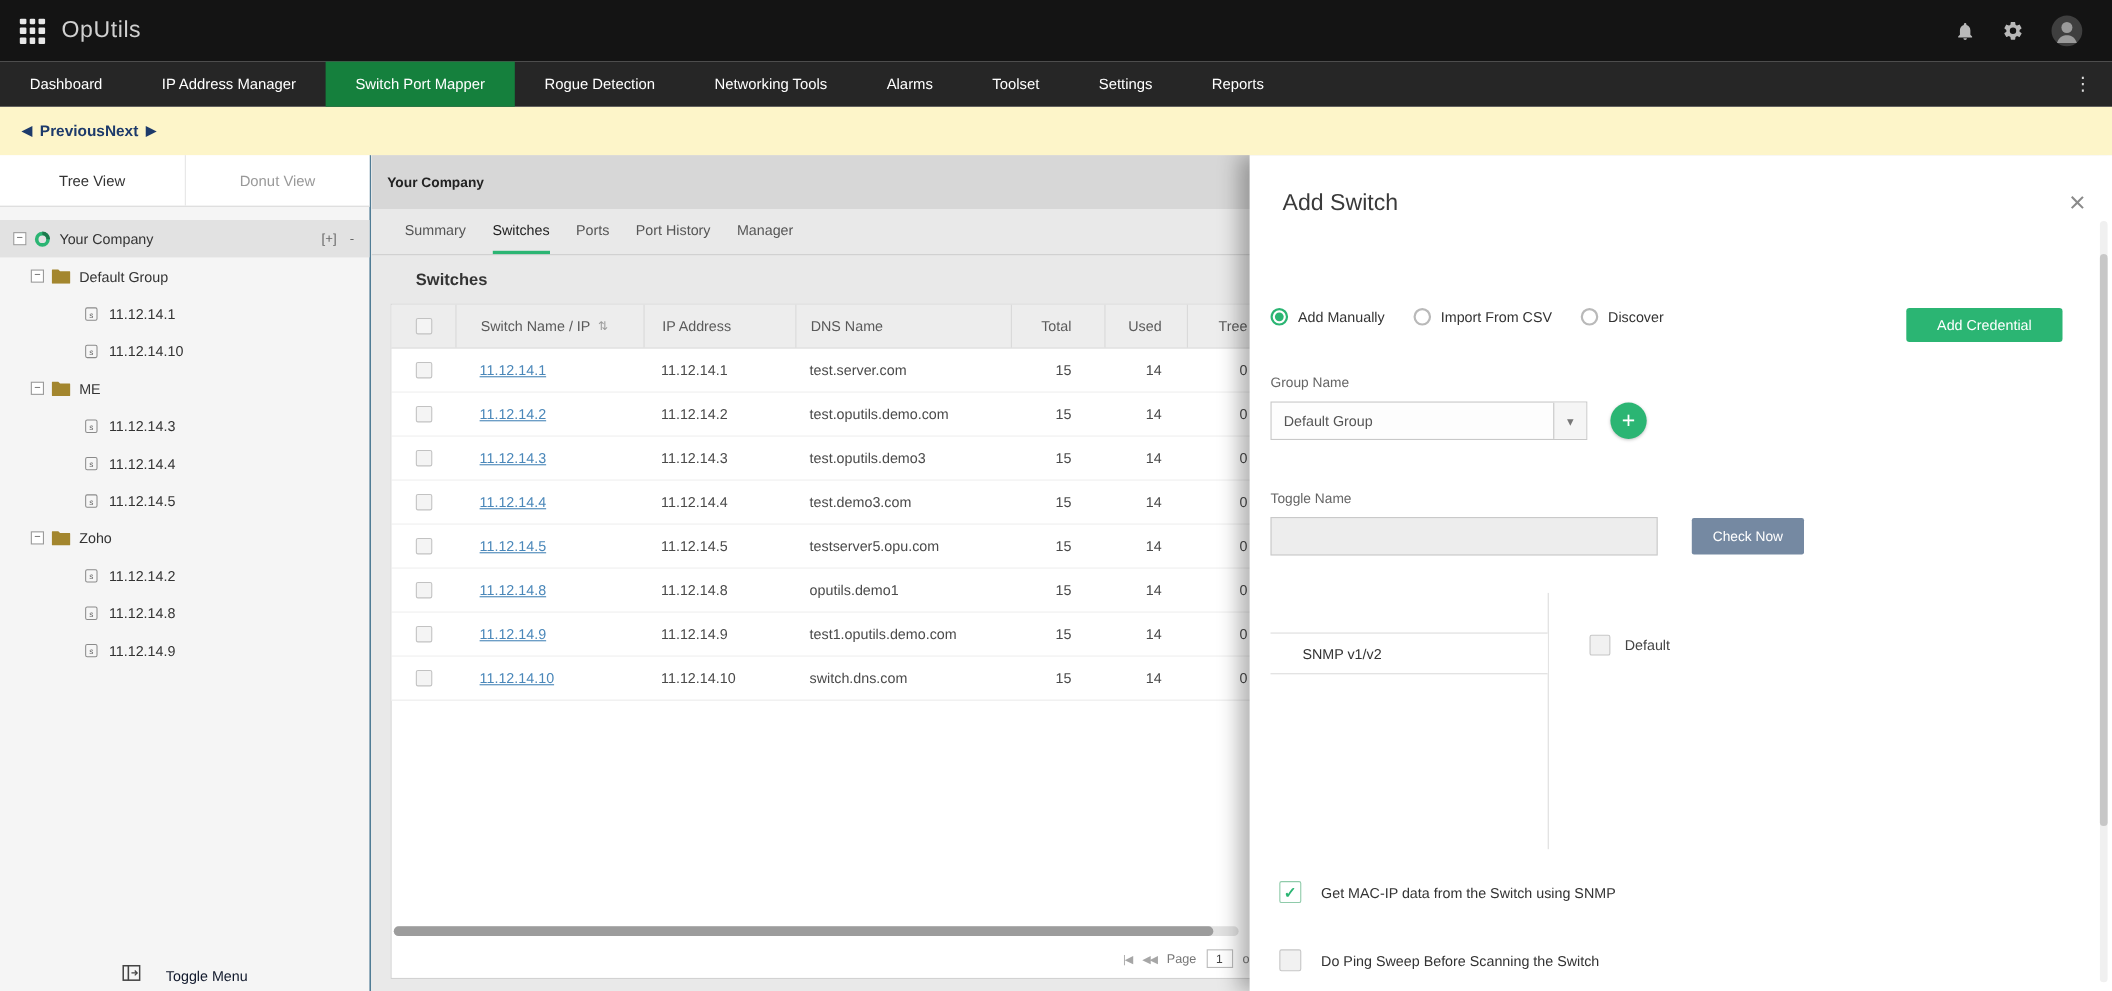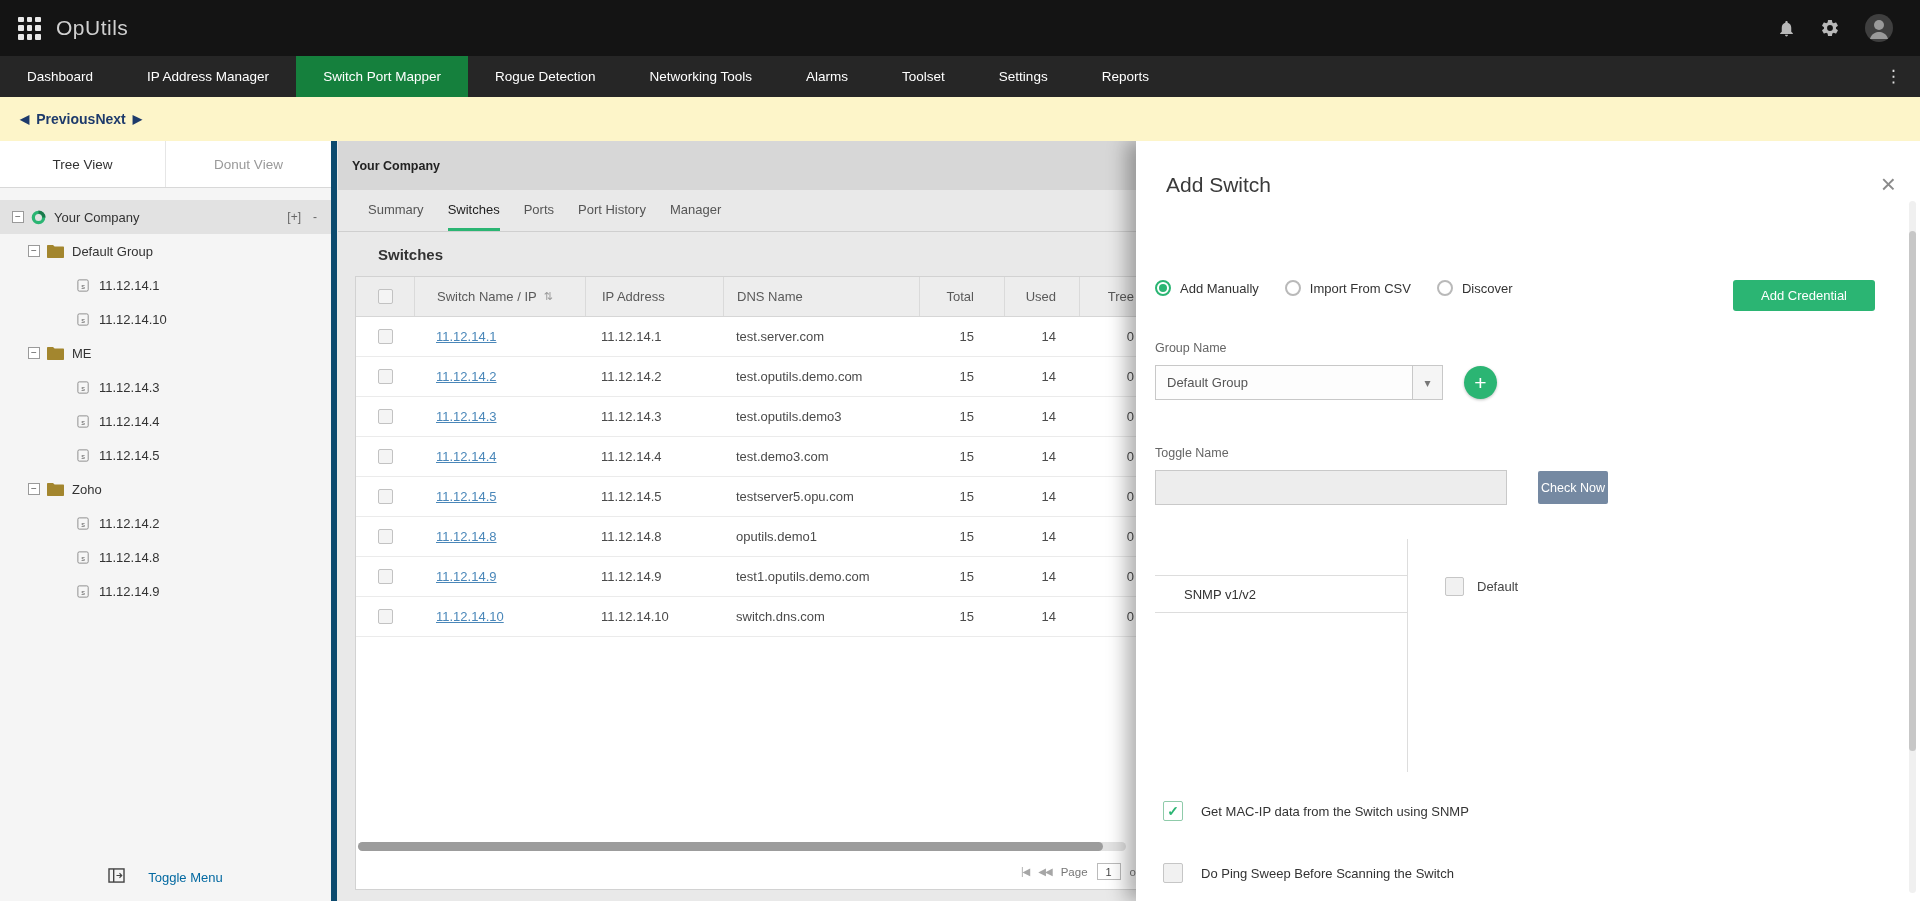--- a/index.html
+++ b/index.html
@@ -27,35 +27,35 @@
   .banner-next { margin-right:18px; }
   .banner-arrow { font-size:12px; }
   .banner-center { flex:1; display:flex; justify-content:center; align-items:center; }
   .banner-bold { font-weight:700; }
   .banner-close { margin-left:14px; color:#9b9b8a; font-size:16px; cursor:pointer; }
 
   
   .content { position:absolute; top:141px; left:0; width:1920px; height:760px; }
 
   
-  .sidebar { position:absolute; top:0; left:0; width:337px; height:760px; background:#f5f5f5; border-right:6px solid #0c4a6e; z-index:2; }
+  .sidebar { position:absolute; top:0; left:0; width:337px; height:760px; background:#f5f5f5; border-right:1px solid #0c4a6e; z-index:2; }
   .side-tabs { height:47px; background:#fff; border-bottom:1px solid #d8d8d8; display:flex; }
   .side-tab { flex:1; display:flex; align-items:center; justify-content:center; font-size:13.5px; color:#999; border-right:1px solid #e6e6e6; cursor:pointer; }
   .side-tab:last-child { border-right:none; }
   .side-tab.active { color:#333; }
   .tree { padding-top:12px; font-size:13px; color:#333; }
   .tree-row { height:34px; display:flex; align-items:center; cursor:pointer; }
   .tree-row.selected { background:#e2e2e2; }
   .lvl0 { padding-left:12px; }
   .lvl1 { padding-left:28px; }
   .lvl2 { padding-left:76px; }
   .expander { width:12px; height:12px; border:1px solid #9a9a9a; background:#fff; font-size:10px; line-height:10px; text-align:center; color:#555; margin-right:7px; flex:0 0 auto; cursor:pointer; }
   .tree-icon { display:flex; align-items:center; margin-right:8px; flex:0 0 auto; }
   .root-ops { margin-left:auto; margin-right:14px; display:flex; gap:12px; color:#666; font-size:12px; }
-  .toggle-menu { position:absolute; bottom:6px; left:0; width:100%; height:36px; display:flex; align-items:center; justify-content:center; gap:23px; font-size:13px; color:#0369a1; cursor:pointer; }
+  .toggle-menu { position:absolute; bottom:6px; left:0; width:100%; height:36px; display:flex; align-items:flex-end; justify-content:center; gap:23px; font-size:13px; color:#0f172a; cursor:pointer; }
 
   
   .main { position:absolute; top:0; left:338px; width:1582px; height:760px; background:#e9e9e9; }
   .crumb-strip { position:absolute; top:0; left:0; width:100%; height:49px; background:#d7d7d7; display:flex; align-items:center; }
   .crumb-tab { padding:0 14px; font-size:12.5px; font-weight:700; color:#222; }
   .main-tabs { position:absolute; top:49px; left:0; width:100%; height:42px; display:flex; align-items:stretch; padding-left:30px; gap:24px; font-size:13px; color:#555; border-bottom:1px solid #cfcfcf; }
   .main-tab { display:flex; align-items:center; border-bottom:3px solid transparent; cursor:pointer; }
   .main-tab.active { color:#222; border-bottom-color:#2bb573; }
   .section-title { position:absolute; top:105px; left:40px; font-size:15px; font-weight:700; color:#333; }
 
@@ -91,21 +91,21 @@
   .radio.sel::after { content:""; position:absolute; top:2px; left:2px; width:8px; height:8px; border-radius:50%; background:#2bb573; }
   .btn-green { position:absolute; top:139px; left:597px; width:142px; height:31px; background:#2bb573; color:#fff; font-size:13px; border:none; border-radius:3px; display:flex; align-items:center; justify-content:center; cursor:pointer; }
   .fld-label { position:absolute; left:19px; font-size:12.5px; color:#666; }
   .lbl-group { top:200px; }
   .lbl-switch { top:305px; }
   .select { position:absolute; top:224px; left:19px; width:288px; height:35px; border:1px solid #c8c8c8; background:#fdfdfd; display:flex; align-items:center; cursor:pointer; }
   .select-value { flex:1; padding-left:11px; font-size:13px; color:#555; }
   .select-caret { width:30px; height:100%; border-left:1px solid #c8c8c8; background:#f5f5f5; display:flex; align-items:center; justify-content:center; color:#777; font-size:12px; }
   .plus-btn { position:absolute; top:225px; left:328px; width:33px; height:33px; border-radius:50%; background:#2bb573; color:#fff; font-size:21px; display:flex; align-items:center; justify-content:center; cursor:pointer; box-shadow:0 1px 3px rgba(0,0,0,.25); }
   .text-input { position:absolute; top:329px; left:19px; width:352px; height:35px; background:#ededed; border:1px solid #c9c9c9; padding:0 10px; font-size:13px; color:#444; }
-  .btn-check { position:absolute; top:330px; left:402px; width:70px; height:33px; background:#7589a2; color:#fff; font-size:12.5px; border:none; border-radius:2px; display:flex; align-items:center; justify-content:center; cursor:pointer; }
+  .btn-check { position:absolute; top:330px; left:402px; width:102px; height:33px; background:#7589a2; color:#fff; font-size:12.5px; border:none; border-radius:2px; display:flex; align-items:center; justify-content:center; cursor:pointer; }
   .cred-col { position:absolute; top:398px; left:19px; width:253px; height:233px; border-right:1px solid #ddd; }
   .cred-item { margin-top:36px; height:38px; border-top:1px solid #ddd; border-bottom:1px solid #ddd; display:flex; align-items:center; padding-left:29px; font-size:13px; color:#333; background:#fff; cursor:pointer; }
   .chk { width:19px; height:19px; border:1px solid #c6c6c6; background:#f1f1f1; border-radius:2px; display:flex; align-items:center; justify-content:center; flex:0 0 auto; cursor:pointer; }
   .chk.on { background:#fff; border-color:#8fcbaa; color:#2bb573; font-weight:700; font-size:14px; }
   .community { position:absolute; top:436px; left:309px; display:flex; align-items:center; gap:13px; font-size:13px; color:#444; }
   .opt1 { position:absolute; top:660px; left:27px; }
   .opt2 { position:absolute; top:722px; left:27px; }
   .opt { display:flex; align-items:center; gap:18px; font-size:13px; color:#333; }
   .opt .chk { width:20px; height:20px; }
   .vscroll { position:absolute; top:60px; right:4px; bottom:8px; width:7px; background:#f0f0f0; border-radius:4px; }

